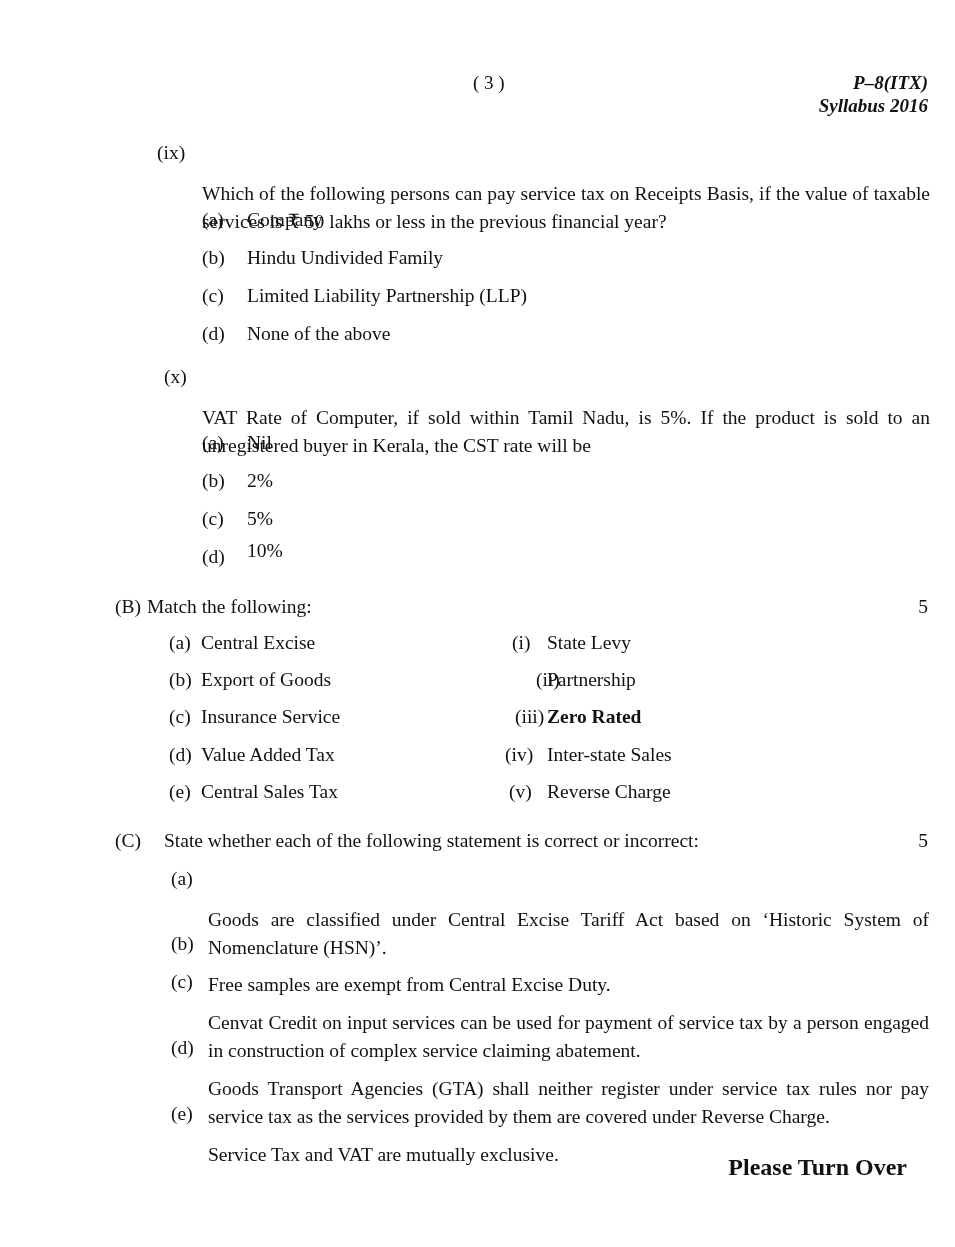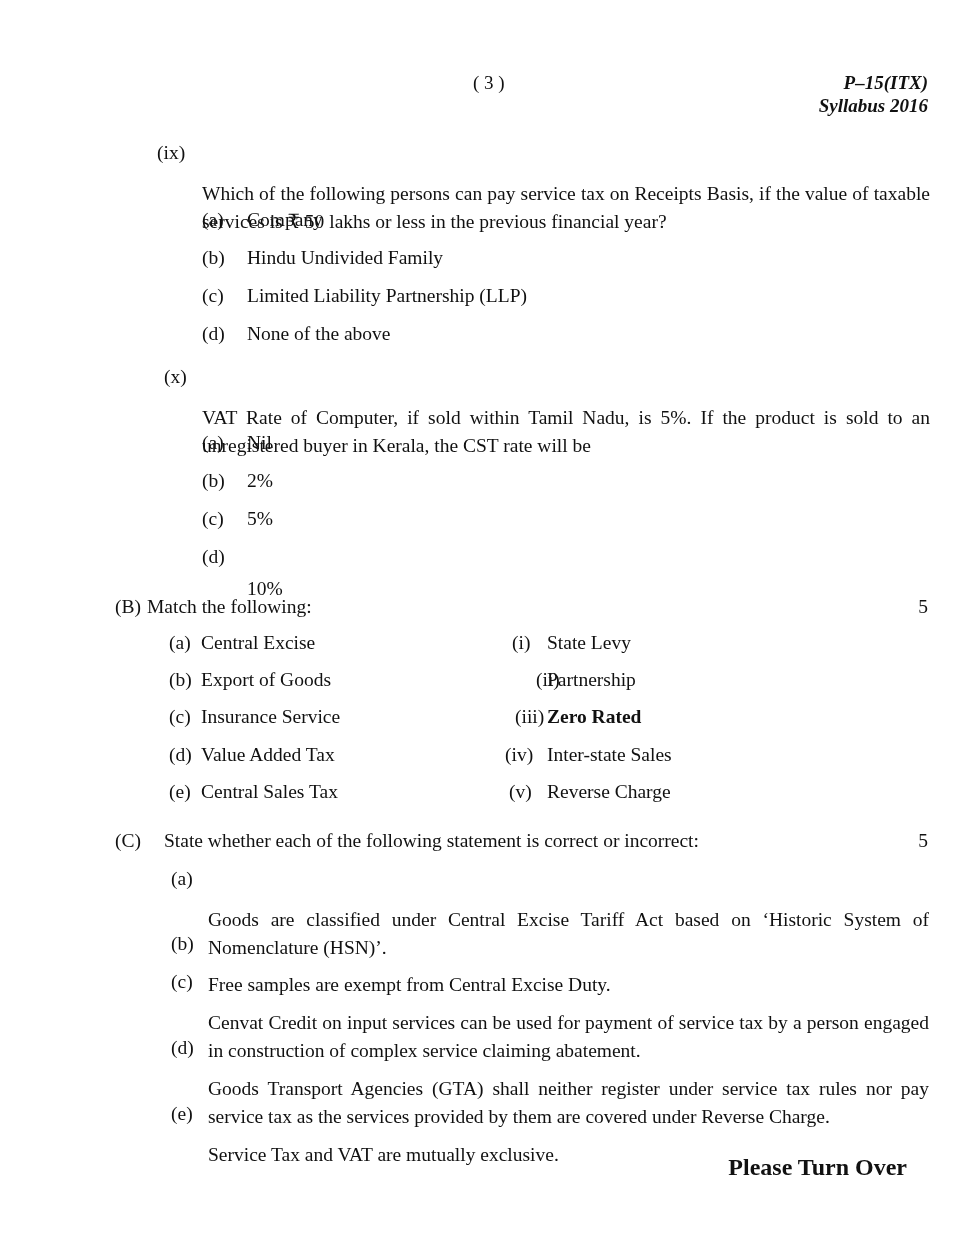--- a/index.html
+++ b/index.html
@@ -14,21 +14,21 @@
   .hdr-syl { right: 27px; top: 95px; font-style: italic; font-weight: bold; font-size: 19px; text-align: right; }
   .qnum { text-align: left; }
   .qtext { width: 728px; white-space: normal; text-align: justify; text-align-last: left; line-height: 28px; margin-top: 40px; }
   .marks { right: 27px; text-align: right; }
   .footer { right: 48px; top: 1154px; font-weight: bold; font-size: 24px; }
 </style>
 </head>
 <body>
 
 <div class="abs hdr-page">( 3 )</div>
-<div class="abs hdr-code">P–15(ITX)</div>
+<div class="abs hdr-code">P–8(ITX)</div>
 <div class="abs hdr-syl">Syllabus 2016</div>
 
 <div>
   <div class="abs qnum" style="left:157px; top:142px;">(ix)</div>
   <div class="abs qtext" style="left:202px; top:140px;">Which of the following persons can pay service tax on Receipts Basis, if the value of taxable services is ₹ 50 lakhs or less in the previous financial year?</div>
   <div class="abs" style="left:202px; top:209px;">(a)</div>
   <div class="abs" style="left:247px; top:209px;">Company</div>
   <div class="abs" style="left:202px; top:247px;">(b)</div>
   <div class="abs" style="left:247px; top:247px;">Hindu Undivided Family</div>
   <div class="abs" style="left:202px; top:285px;">(c)</div>
@@ -40,21 +40,21 @@
 <div>
   <div class="abs qnum" style="left:164px; top:366px;">(x)</div>
   <div class="abs qtext" style="left:202px; top:364px;">VAT Rate of Computer, if sold within Tamil Nadu, is 5%. If the product is sold to an unregistered buyer in Kerala, the CST rate will be</div>
   <div class="abs" style="left:202px; top:432px;">(a)</div>
   <div class="abs" style="left:247px; top:432px;">Nil</div>
   <div class="abs" style="left:202px; top:470px;">(b)</div>
   <div class="abs" style="left:247px; top:470px;">2%</div>
   <div class="abs" style="left:202px; top:508px;">(c)</div>
   <div class="abs" style="left:247px; top:508px;">5%</div>
   <div class="abs" style="left:202px; top:546px;">(d)</div>
-  <div class="abs" style="left:247px; top:578px;">10%</div>
+  <div class="abs" style="left:247px; top:540px;">10%</div>
 </div>
 
 <div>
   <div class="abs" style="left:115px; top:596px;">(B)</div>
   <div class="abs" style="left:147px; top:596px;">Match the following:</div>
   <div class="abs marks" style="top:596px;">5</div>
 
   <div class="abs" style="left:169px; top:632px;">(a)</div>
   <div class="abs" style="left:201px; top:632px;">Central Excise</div>
   <div class="abs" style="left:169px; top:669px;">(b)</div>

